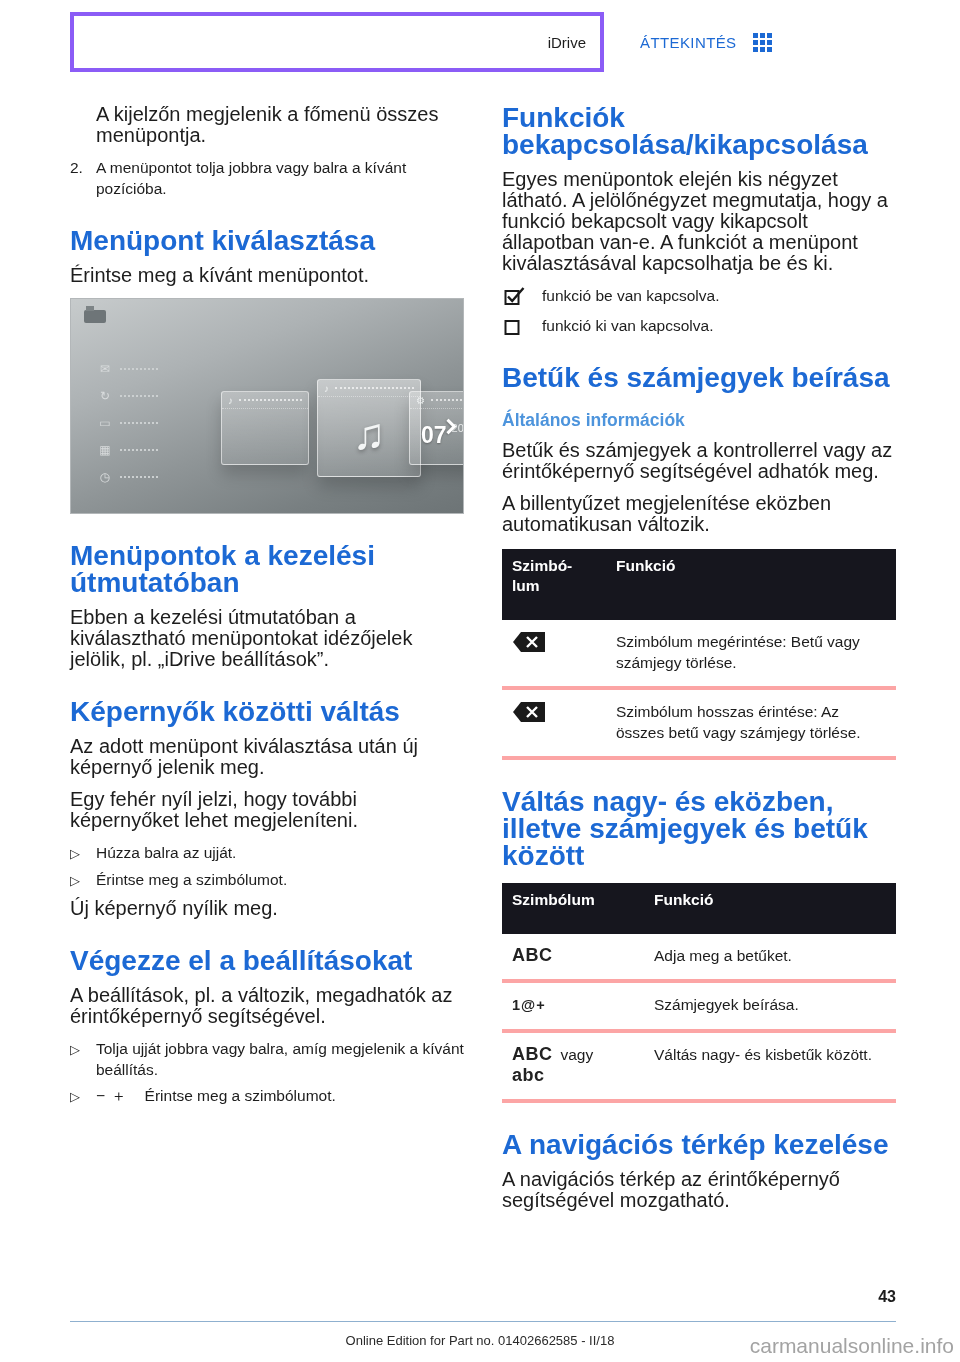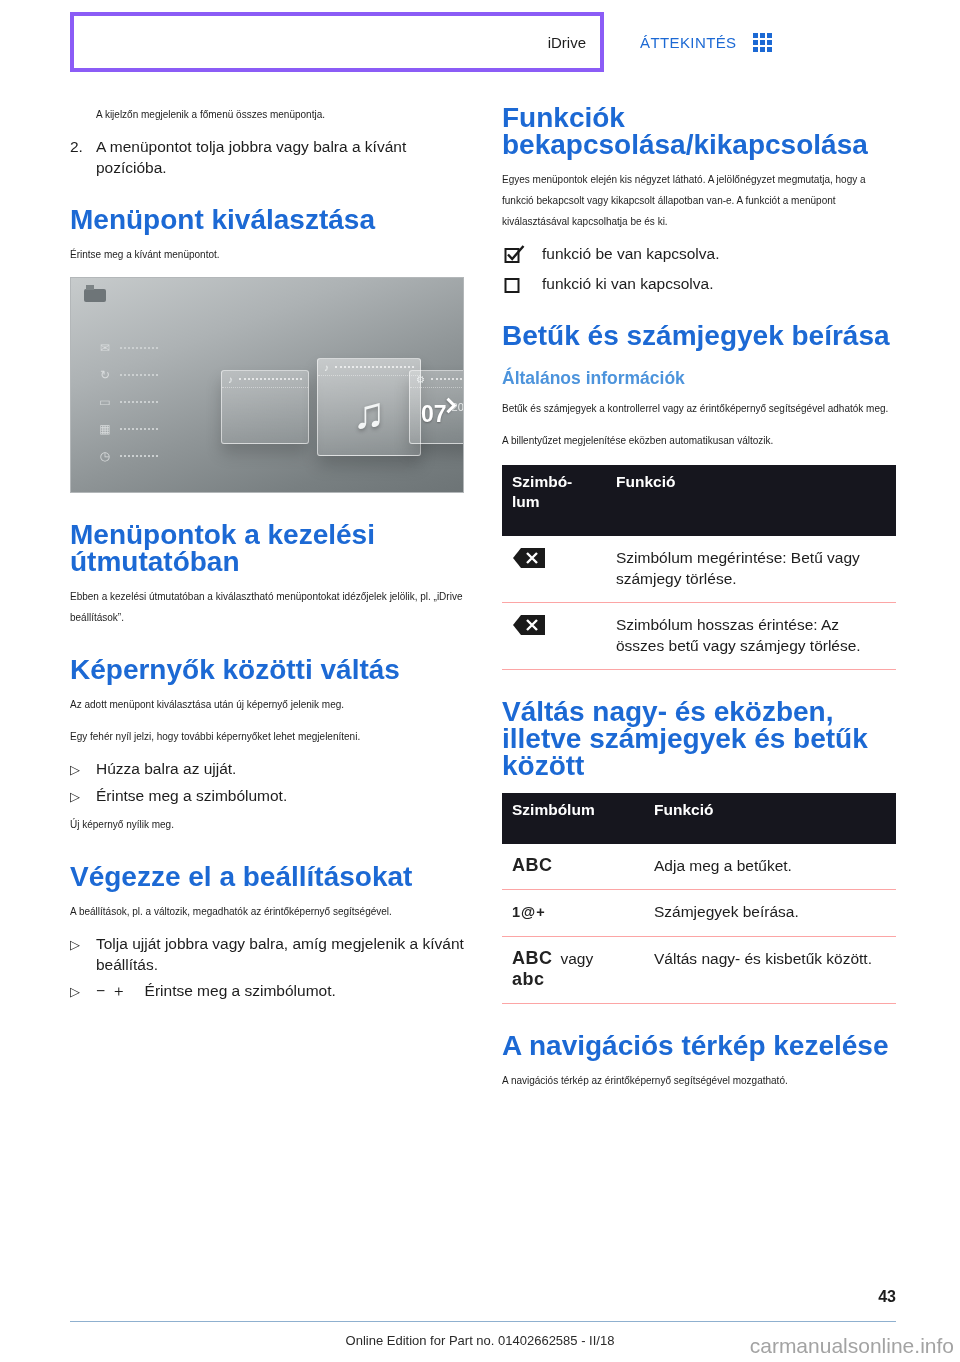--- a/index.html
+++ b/index.html
@@ -23,21 +23,21 @@
   .header-right { width:292px; display:flex; align-items:center; padding-left:36px; gap:16px; }
   .chapter { color:#1c69d4; font-size:15px; letter-spacing:.4px; }
   .grid-icon { display:grid; grid-template-columns:repeat(3,5px); grid-auto-rows:5px; gap:2px; }
   .grid-icon i { background:#1c69d4; display:block; }
 
   
   .content { position:absolute; top:104px; left:70px; right:64px; display:flex; gap:38px; }
   .col { width:394px; }
   .col > :first-child { margin-top:0; }
 
-  p { font-size:10px; line-height:21px; margin-bottom:11px; }
+  p { font-size:20px; line-height:21px; margin-bottom:11px; }
   .indent { padding-left:26px; }
   h2 { color:#1c69d4; font-size:28px; line-height:27px; font-weight:bold; margin:28px 0 11px; }
   h3 { color:#4d94dc; font-size:17.5px; line-height:22px; font-weight:bold; margin:18px 0 9px; }
 
   .li { display:flex; margin-bottom:5px; font-size:15.5px; line-height:21px; }
   .li .marker { width:26px; flex:none; }
   .li .num { font-size:15.5px; }
   .li .tri { font-size:13px; padding-top:1px; color:#1d1d1d; }
   .pm { flex:none; margin-right:12px; letter-spacing:6px; font-size:15.5px; }
   .mt6 { margin-top:7px; }
@@ -79,21 +79,21 @@
   .checkrow { display:flex; align-items:flex-start; gap:16px; margin:2px 0 9px 2px; font-size:15.5px; line-height:21px; }
   .checkrow svg { flex:none; margin-top:1px; }
 
   
   table.t { width:100%; border-collapse:collapse; margin:14px 0 20px; }
   table.t th {
     background:#16161e; color:#fff; text-align:left; font-weight:bold;
     font-size:15.5px; line-height:20px; padding:7px 10px 24px; vertical-align:top;
   }
   table.t td {
-    padding:11px 10px 13px; border-bottom:1px solid #fca5a5;
+    padding:11px 10px 13px; border-bottom:4px solid #fca5a5;
     font-size:15.5px; line-height:21px; vertical-align:top;
   }
   table.one .c1 { width:104px; }
   table.two .c1 { width:142px; }
   .sym-abc { font-weight:bold; font-size:18px; letter-spacing:.5px; color:#222; }
   .sym-num { font-weight:bold; font-size:14.5px; letter-spacing:1px; color:#222; }
   .conj { font-size:15.5px; font-weight:normal; margin-left:8px; }
 
   
   .pageno { position:absolute; right:64px; bottom:56px; font-size:16px; font-weight:bold; }

